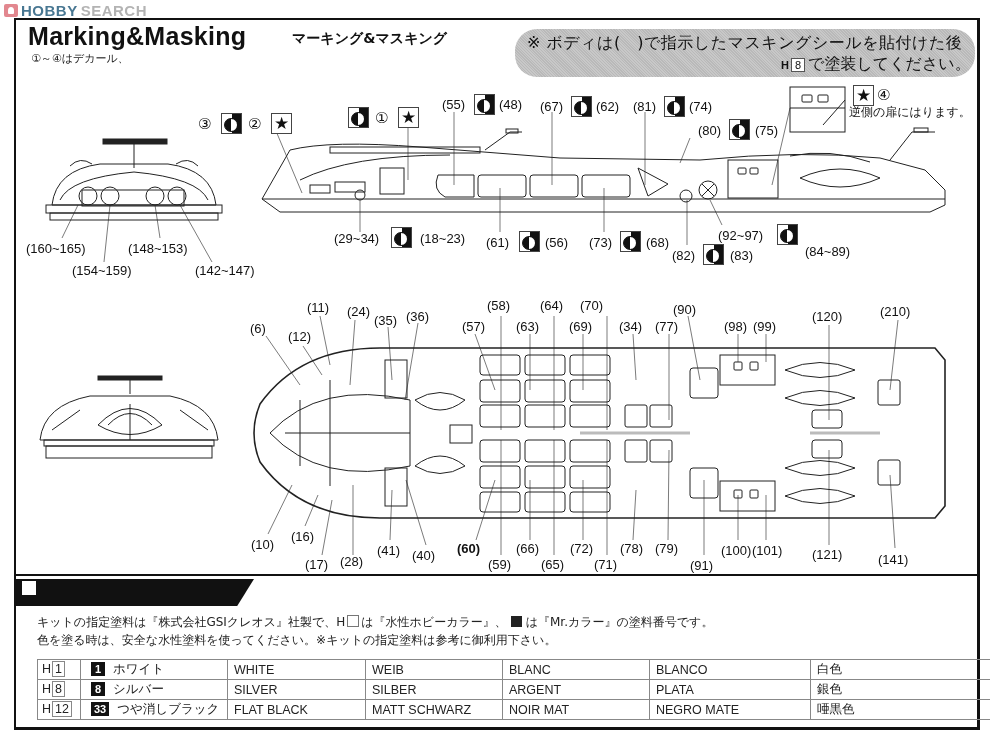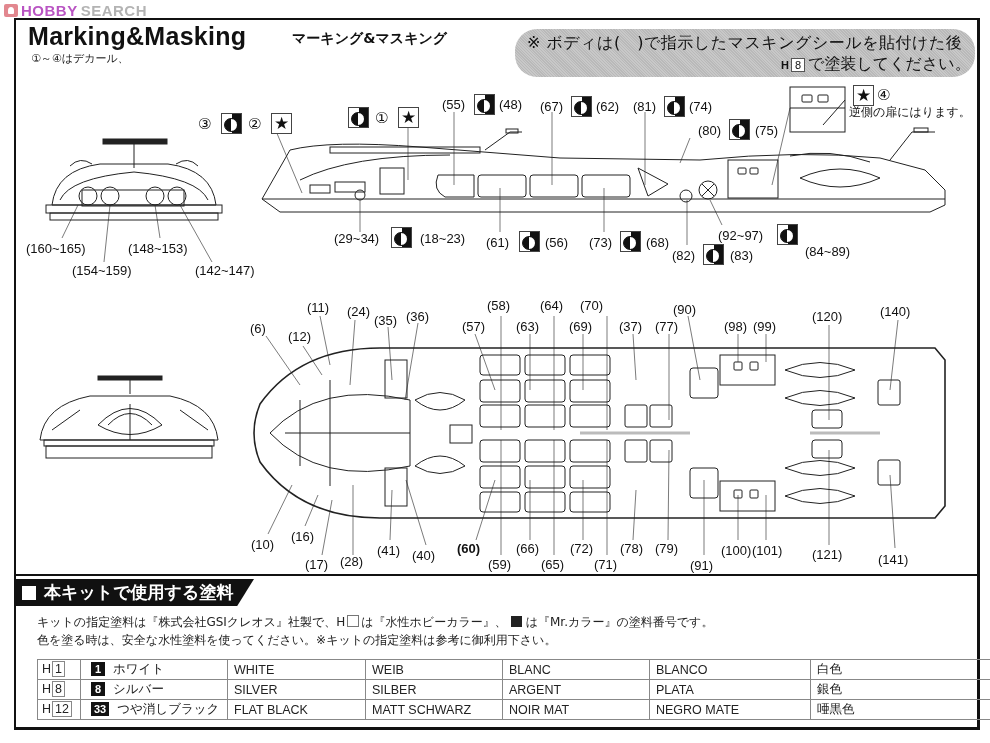--- a/index.html
+++ b/index.html
@@ -2,21 +2,21 @@
 <html><head>
 <meta charset="utf-8">
 <style>
   * { box-sizing: border-box; margin: 0; padding: 0; }
   html, body { width: 990px; height: 743px; background: #ffffff; overflow: hidden; }
   body { position: relative; font-family: "DejaVu Sans", sans-serif; color: #1a1a1a; }
 
   .watermark { position: absolute; left: 4px; top: 2px; font-family: "Liberation Sans", sans-serif; font-size: 15px; font-weight: bold; letter-spacing: 0.5px; display:flex; align-items:center; gap:3px; opacity: 0.75; }
   .watermark .logo { width: 14px; height: 13px; background: #d9606a; border-radius: 2px; position: relative; }
   .watermark .logo::after { content:""; position:absolute; left:4px; top:3px; width:6px; height:7px; background:#fff; border-radius: 50% 50% 1px 1px; }
-  .watermark .hobby { color: #a21caf; }
+  .watermark .hobby { color: #0c4a6e; }
   .watermark .search { color: #9a9a9a; }
 
   
   .frame { position: absolute; left: 14px; top: 18px; width: 966px; height: 556px; border-top: 2px solid #111; border-left: 2px solid #111; border-right: 3px solid #111; }
   .title { position: absolute; left: 28px; top: 22px; font-family: "Liberation Sans", sans-serif; font-weight: bold; font-size: 25px; letter-spacing: 0.3px; color: #111; }
   .title-jp { position: absolute; left: 292px; top: 30px; font-size: 14px; font-weight: bold; color: #111; }
   .intro { position: absolute; left: 31px; top: 52px; font-size: 11px; line-height: 14px; color: #222; }
 
   .notice { position: absolute; left: 515px; top: 29px; width: 460px; height: 48px; border-radius: 22px; background: repeating-linear-gradient(45deg, #c8c8c8 0 1px, #b9b9b9 1px 2px); }
   .notice-line1 { position: absolute; left: 527px; top: 33px; font-size: 16px; color: #111; letter-spacing: 0.5px; }
@@ -315,27 +315,27 @@
 <div class="lbl" style="left:307px;top:300px;">(11)</div>
 <div class="lbl" style="left:347px;top:304px;">(24)</div>
 <div class="lbl" style="left:374px;top:313px;">(35)</div>
 <div class="lbl" style="left:406px;top:309px;">(36)</div>
 <div class="lbl" style="left:462px;top:319px;">(57)</div>
 <div class="lbl" style="left:487px;top:298px;">(58)</div>
 <div class="lbl" style="left:516px;top:319px;">(63)</div>
 <div class="lbl" style="left:540px;top:298px;">(64)</div>
 <div class="lbl" style="left:569px;top:319px;">(69)</div>
 <div class="lbl" style="left:580px;top:298px;">(70)</div>
-<div class="lbl" style="left:619px;top:319px;">(37)</div>
+<div class="lbl" style="left:619px;top:319px;">(34)</div>
 <div class="lbl" style="left:655px;top:319px;">(77)</div>
 <div class="lbl" style="left:673px;top:302px;">(90)</div>
 <div class="lbl" style="left:724px;top:319px;">(98)</div>
 <div class="lbl" style="left:753px;top:319px;">(99)</div>
 <div class="lbl" style="left:812px;top:309px;">(120)</div>
-<div class="lbl" style="left:880px;top:304px;">(140)</div>
+<div class="lbl" style="left:880px;top:304px;">(210)</div>
 
 <div class="lbl" style="left:251px;top:537px;">(10)</div>
 <div class="lbl" style="left:291px;top:529px;">(16)</div>
 <div class="lbl" style="left:305px;top:557px;">(17)</div>
 <div class="lbl" style="left:340px;top:554px;">(28)</div>
 <div class="lbl" style="left:377px;top:543px;">(41)</div>
 <div class="lbl" style="left:412px;top:548px;">(40)</div>
 <div class="lbl" style="left:457px;top:541px;font-weight:bold;">(60)</div>
 <div class="lbl" style="left:488px;top:557px;">(59)</div>
 <div class="lbl" style="left:516px;top:541px;">(66)</div>
@@ -347,21 +347,20 @@
 <div class="lbl" style="left:690px;top:558px;">(91)</div>
 <div class="lbl" style="left:721px;top:543px;">(100)</div>
 <div class="lbl" style="left:752px;top:543px;">(101)</div>
 <div class="lbl" style="left:812px;top:547px;">(121)</div>
 <div class="lbl" style="left:878px;top:552px;">(141)</div>
 
 <div class="paint-frame"></div>
 <div class="paint-header"></div>
 <div class="paint-header-text">
   <span class="sq"></span>
-  <span>本キットで使用する塗料</span>
 </div>
 
 <div class="paint-note">
   <div>
     <span>キットの指定塗料は『株式会社GSIクレオス』社製で、H</span><span class="inline-h"></span><span>は『水性ホビーカラー』、</span><span class="inline-b"></span><span>は『Mr.カラー』の塗料番号です。</span>
   </div>
   <div>色を塗る時は、安全な水性塗料を使ってください。※キットの指定塗料は参考に御利用下さい。</div>
 </div>
 
 <table class="paints">

